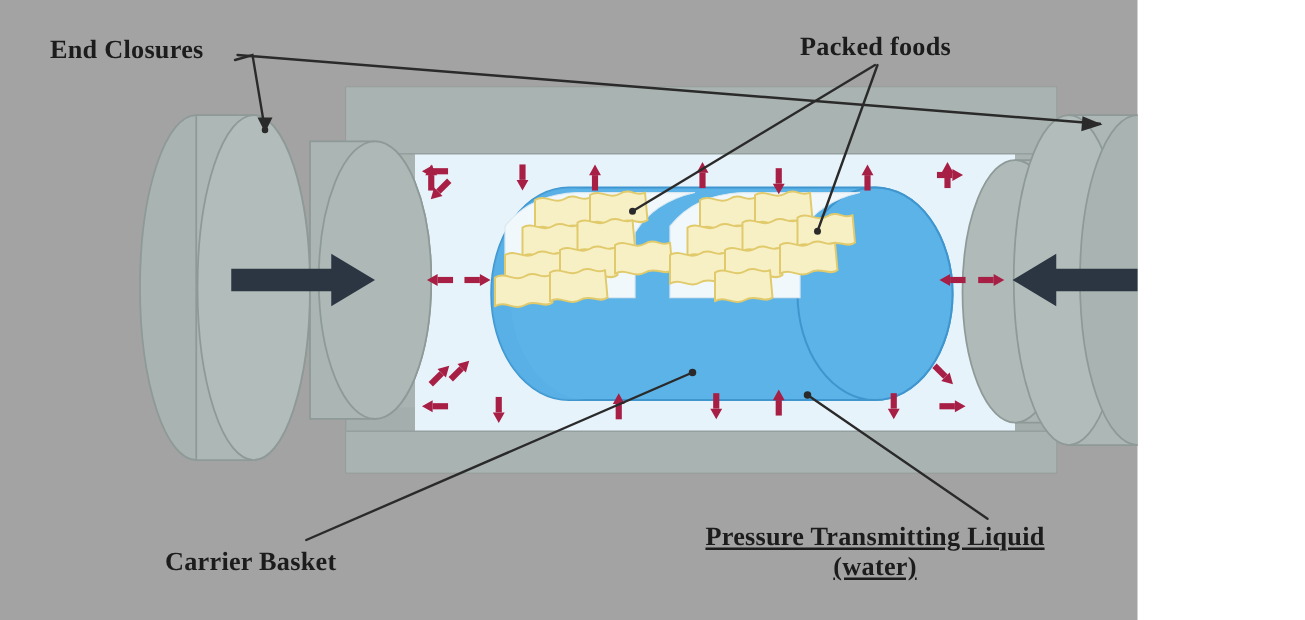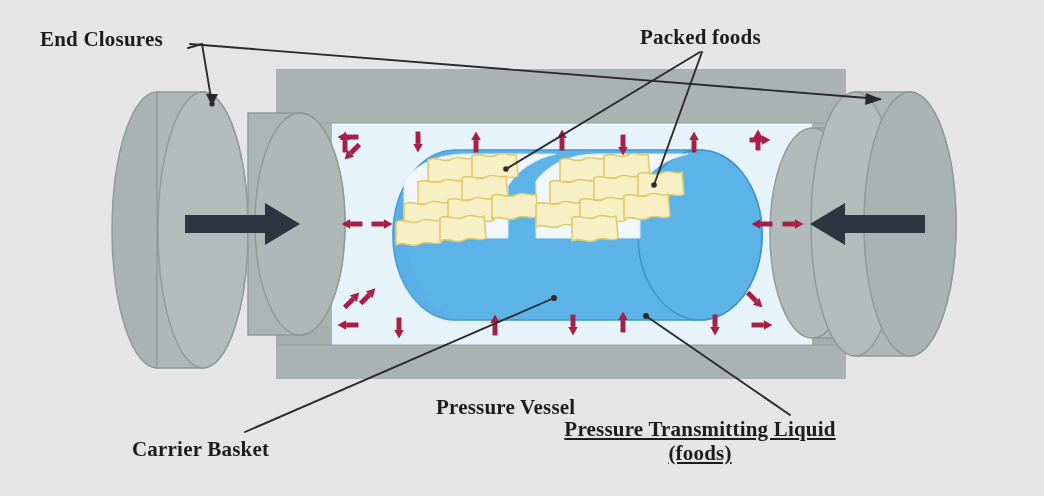--- a/index.html
+++ b/index.html
@@ -5,23 +5,23 @@
   html, body {
     margin: 0;
     padding: 0;
     background: #ffffff;
   }
   body {
     font-family: "Liberation Serif", "DejaVu Serif", serif;
   }
   #stage {
     position: relative;
-    width: 1044px;
+    width: 910px;
     height: 496px;
-    background: #e5e5e5;
+    background: #a3a3a3;
     overflow: hidden;
   }
   #diagram {
     position: absolute;
     left: 0;
     top: 0;
     width: 1044px;
     height: 496px;
   }
   .lbl {
@@ -296,22 +296,21 @@
 
       <path d="M790,415 L646,316"></path>
       <circle cx="646" cy="316" r="3" fill="#2a2a2a" stroke="none"></circle>
     </g>
   </svg>
 
   <div class="lbl" id="label-end-closures">End Closures</div>
 
   <div class="lbl" id="label-packed-foods">Packed foods</div>
 
-  <div class="lbl" id="label-pressure-vessel">Pressure Vessel</div>
 
   <div class="lbl" id="label-carrier-basket">Carrier Basket</div>
 
   <div class="lbl center" id="label-ptl">
     <span class="l1">Pressure Transmitting Liquid</span>
-    <span class="l2">(foods)</span>
+    <span class="l2">(water)</span>
   </div>
 
 </div>
 
 </body></html>

